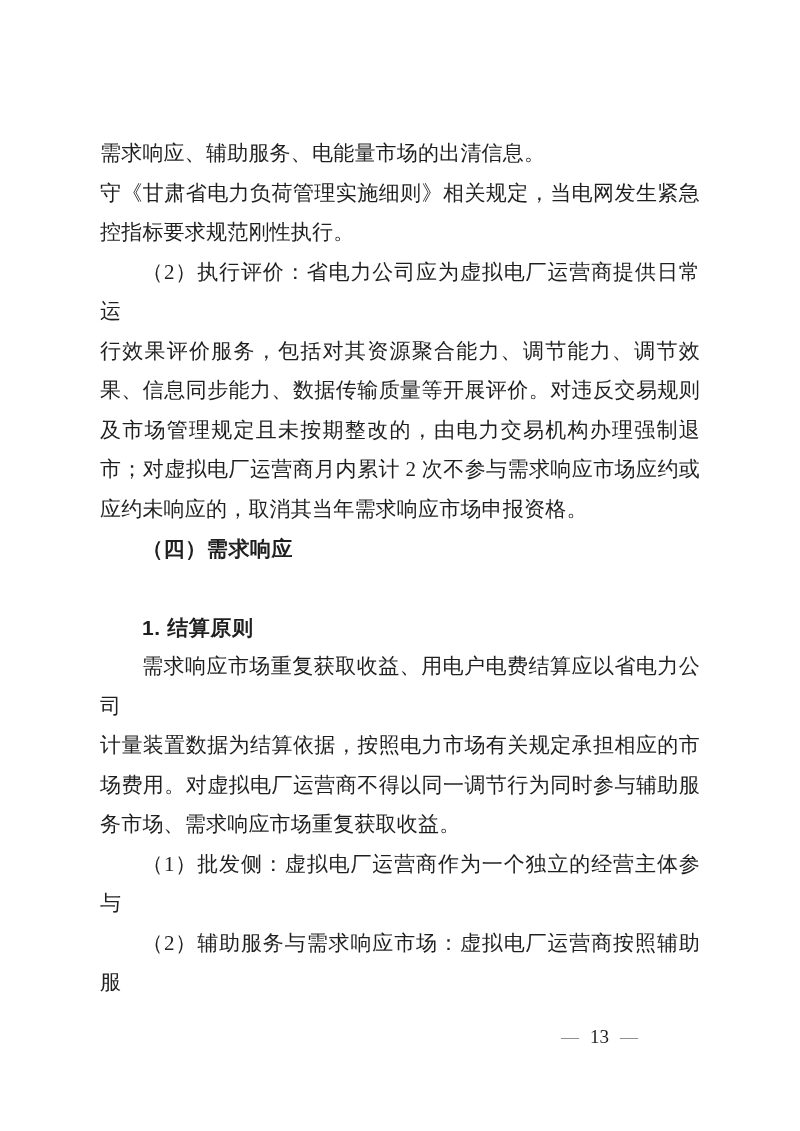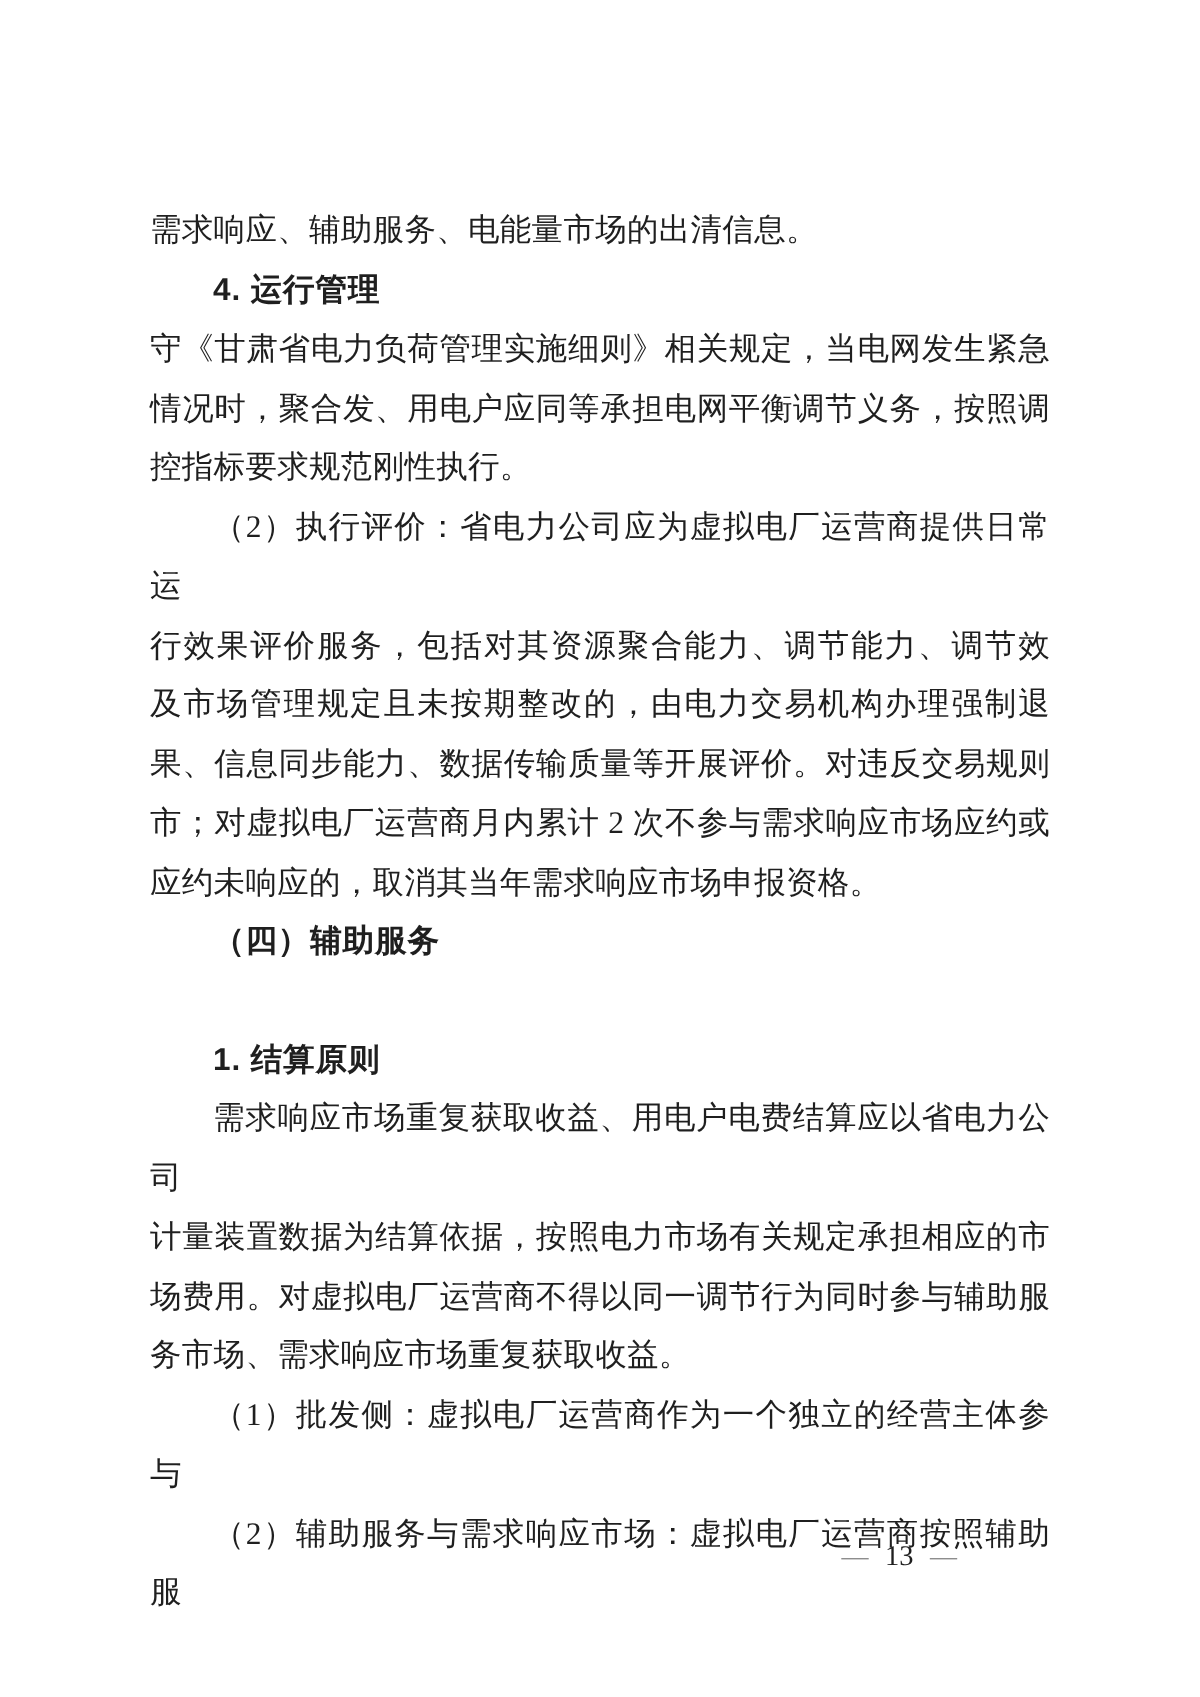--- a/index.html
+++ b/index.html
@@ -54,31 +54,29 @@
     display: inline-block;
     margin: 0 11px;
   }
 </style>
 </head>
 <body>
 
 <div class="page" style="--text: #1f1f1f; --dash: #8a8a8a; --page-bg: #ffffff;">
   <div class="content">
       <div class="line">需求响应、辅助服务、电能量市场的出清信息。</div>
-      <div class="line bold" style="text-indent: 2em;">4. 运行管理</div>
       <div class="line fill">守《甘肃省电力负荷管理实施细则》相关规定，当电网发生紧急</div>
-      <div class="line fill">情况时，聚合发、用电户应同等承担电网平衡调节义务，按照调</div>
       <div class="line">控指标要求规范刚性执行。</div>
       <div class="line fill" style="text-indent: 2em;">（2）执行评价：省电力公司应为虚拟电厂运营商提供日常运</div>
       <div class="line fill">行效果评价服务，包括对其资源聚合能力、调节能力、调节效</div>
+      <div class="line fill">果、信息同步能力、数据传输质量等开展评价。对违反交易规则</div>
       <div class="line fill">及市场管理规定且未按期整改的，由电力交易机构办理强制退</div>
-      <div class="line fill">果、信息同步能力、数据传输质量等开展评价。对违反交易规则</div>
       <div class="line fill">市；对虚拟电厂运营商月内累计 2 次不参与需求响应市场应约或</div>
       <div class="line">应约未响应的，取消其当年需求响应市场申报资格。</div>
-      <div class="line bold" style="text-indent: 2em;">（四）辅助服务</div>
+      <div class="line bold" style="text-indent: 2em;">（四）需求响应</div>
       <div class="line bold" style="text-indent: 2em; margin-top: 39px;">1. 结算原则</div>
       <div class="line fill" style="text-indent: 2em;">需求响应市场重复获取收益、用电户电费结算应以省电力公司</div>
       <div class="line fill">计量装置数据为结算依据，按照电力市场有关规定承担相应的市</div>
       <div class="line fill">场费用。对虚拟电厂运营商不得以同一调节行为同时参与辅助服</div>
       <div class="line">务市场、需求响应市场重复获取收益。</div>
       <div class="line fill" style="text-indent: 2em;">（1）批发侧：虚拟电厂运营商作为一个独立的经营主体参与</div>
       <div class="line fill" style="text-indent: 2em;">（2）辅助服务与需求响应市场：虚拟电厂运营商按照辅助服</div>
     </div>
   <div class="footer">
     <span class="dash">—</span><span class="num">13</span><span class="dash">—</span>

